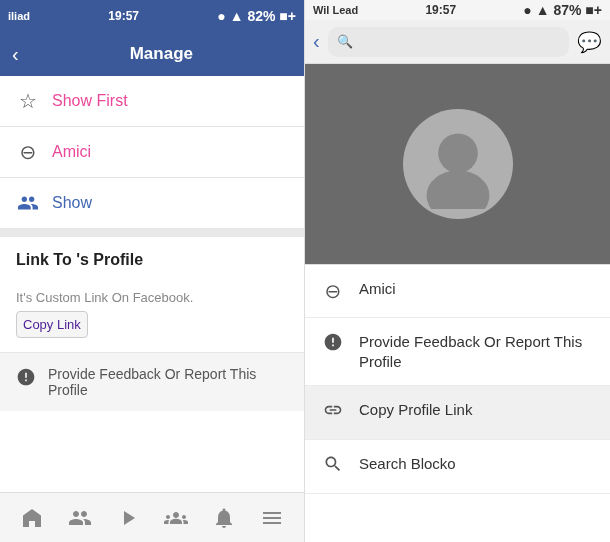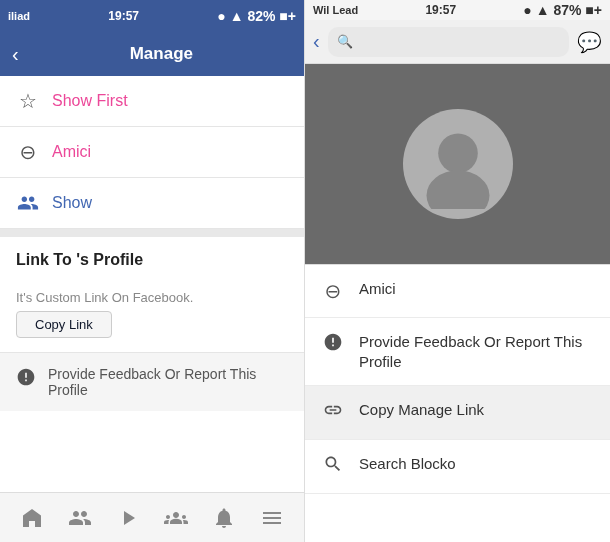--- a/index.html
+++ b/index.html
@@ -119,23 +119,23 @@
     }
     .link-section .link-url {
       font-size: 12px;
       color: #4267b2;
       margin-bottom: 10px;
     }
     .copy-link-btn {
       border: 1px solid #ccc;
       background: #f5f5f5;
       border-radius: 4px;
-      padding: 5px 18px;
+      padding: 5px 6px;
       font-size: 13px;
-      color: #0f172a;
+      color: #4c1d95;
       cursor: pointer;
       display: inline-block;
     }
 
     .report-item {
       display: flex;
       align-items: flex-start;
       padding: 13px 16px;
       gap: 12px;
       background: #f5f5f5;
@@ -453,21 +453,21 @@
       </span>
       <span class="d-label">Provide Feedback Or Report This Profile</span>
     </div>
 
     <div class="dropdown-item highlighted">
       <span class="d-icon">
         <svg width="20" height="20" viewBox="0 0 24 24" fill="#555">
           <path d="M3.9 12c0-1.71 1.39-3.1 3.1-3.1h4V7H7c-2.76 0-5 2.24-5 5s2.24 5 5 5h4v-1.9H7c-1.71 0-3.1-1.39-3.1-3.1zM8 13h8v-2H8v2zm9-6h-4v1.9h4c1.71 0 3.1 1.39 3.1 3.1s-1.39 3.1-3.1 3.1h-4V17h4c2.76 0 5-2.24 5-5s-2.24-5-5-5z"></path>
         </svg>
       </span>
-      <span class="d-label">Copy Manage Link</span>
+      <span class="d-label">Copy Profile Link</span>
     </div>
 
     <div class="dropdown-item">
       <span class="d-icon">
         <svg width="20" height="20" viewBox="0 0 24 24" fill="#555">
           <path d="M15.5 14h-.79l-.28-.27C15.41 12.59 16 11.11 16 9.5 16 5.91 13.09 3 9.5 3S3 5.91 3 9.5 5.91 16 9.5 16c1.61 0 3.09-.59 4.23-1.57l.27.28v.79l5 4.99L20.49 19l-4.99-5zm-6 0C7.01 14 5 11.99 5 9.5S7.01 5 9.5 5 14 7.01 14 9.5 11.99 14 9.5 14z"></path>
         </svg>
       </span>
       <span class="d-label">Search Blocko</span>
     </div>

